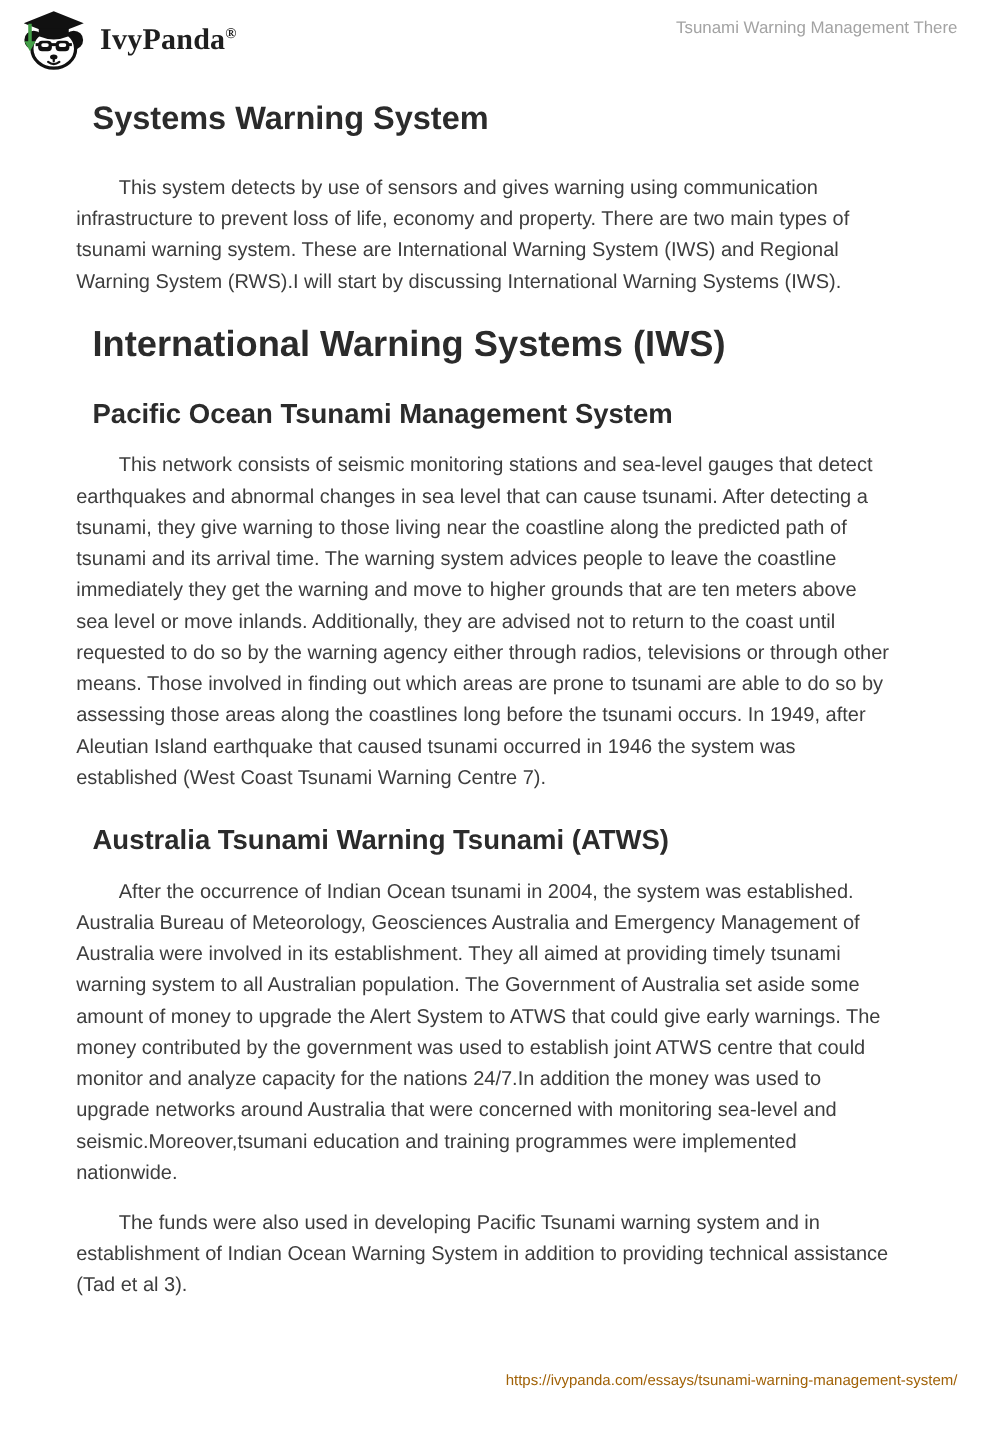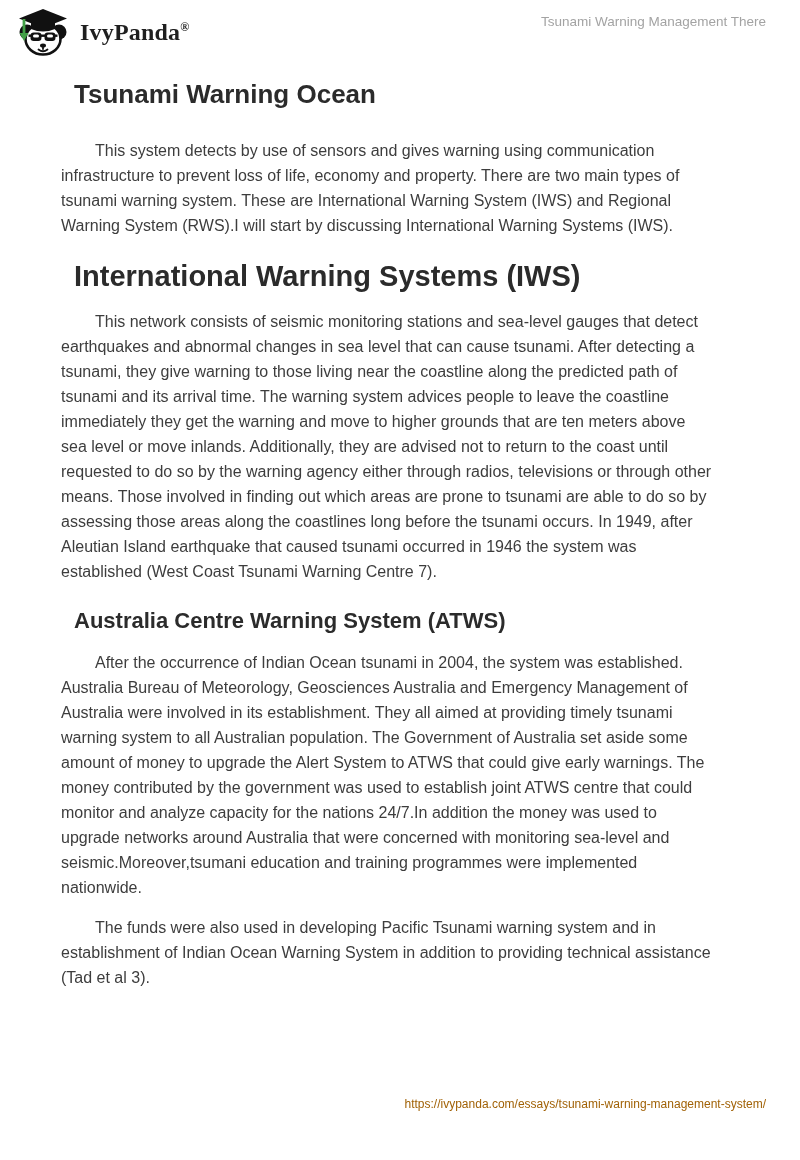--- a/index.html
+++ b/index.html
@@ -88,31 +88,32 @@
 
         <rect x="8.6" y="11" width="2.8" height="15" fill="#43a047"></rect>
         <polygon points="5.5,25 14.5,25 10,33" fill="#43a047"></polygon>
       </svg>
       <span class="brand-name"><span>IvyPanda</span><span class="brand-reg">®</span></span>
     </div>
     <div class="header-doc-title">Tsunami Warning Management There</div>
   </div>
 
   <div class="content">
-    <h1 class="doc-h1">Tsunami Warning Ocean</h1>
+    <h1 class="doc-h1">Systems Warning System</h1>
 
     <p class="after-h1">This system detects by use of sensors and gives warning using communication infrastructure to prevent loss of life, economy and property. There are two main types of tsunami warning system. These are International Warning System (IWS) and Regional Warning System (RWS).I will start by discussing International Warning Systems (IWS).</p>
 
     <h2 class="doc-h2">International Warning Systems (IWS)</h2>
 
 
+    <h3 class="doc-h3">Pacific Ocean Tsunami Management System</h3>
 
     <p>This network consists of seismic monitoring stations and sea-level gauges that detect earthquakes and abnormal changes in sea level that can cause tsunami. After detecting a tsunami, they give warning to those living near the coastline along the predicted path of tsunami and its arrival time. The warning system advices people to leave the coastline immediately they get the warning and move to higher grounds that are ten meters above sea level or move inlands. Additionally, they are advised not to return to the coast until requested to do so by the warning agency either through radios, televisions or through other means. Those involved in finding out which areas are prone to tsunami are able to do so by assessing those areas along the coastlines long before the tsunami occurs. In 1949, after Aleutian Island earthquake that caused tsunami occurred in 1946 the system was established (West Coast Tsunami Warning Centre 7).</p>
 
-    <h3 class="doc-h3">Australia Centre Warning System (ATWS)</h3>
+    <h3 class="doc-h3">Australia Tsunami Warning Tsunami (ATWS)</h3>
 
     <p>After the occurrence of Indian Ocean tsunami in 2004, the system was established. Australia Bureau of Meteorology, Geosciences Australia and Emergency Management of Australia were involved in its establishment. They all aimed at providing timely tsunami warning system to all Australian population. The Government of Australia set aside some amount of money to upgrade the Alert System to ATWS that could give early warnings. The money contributed by the government was used to establish joint ATWS centre that could monitor and analyze capacity for the nations 24/7.In addition the money was used to upgrade networks around Australia that were concerned with monitoring sea-level and seismic.Moreover,tsumani education and training programmes were implemented nationwide.</p>
 
     <p>The funds were also used in developing Pacific Tsunami warning system and in establishment of Indian Ocean Warning System in addition to providing technical assistance (Tad et al 3).</p>
   </div>
 
   <a class="footer-url" href="#">https://ivypanda.com/essays/tsunami-warning-management-system/</a>
 
 </div>
 

